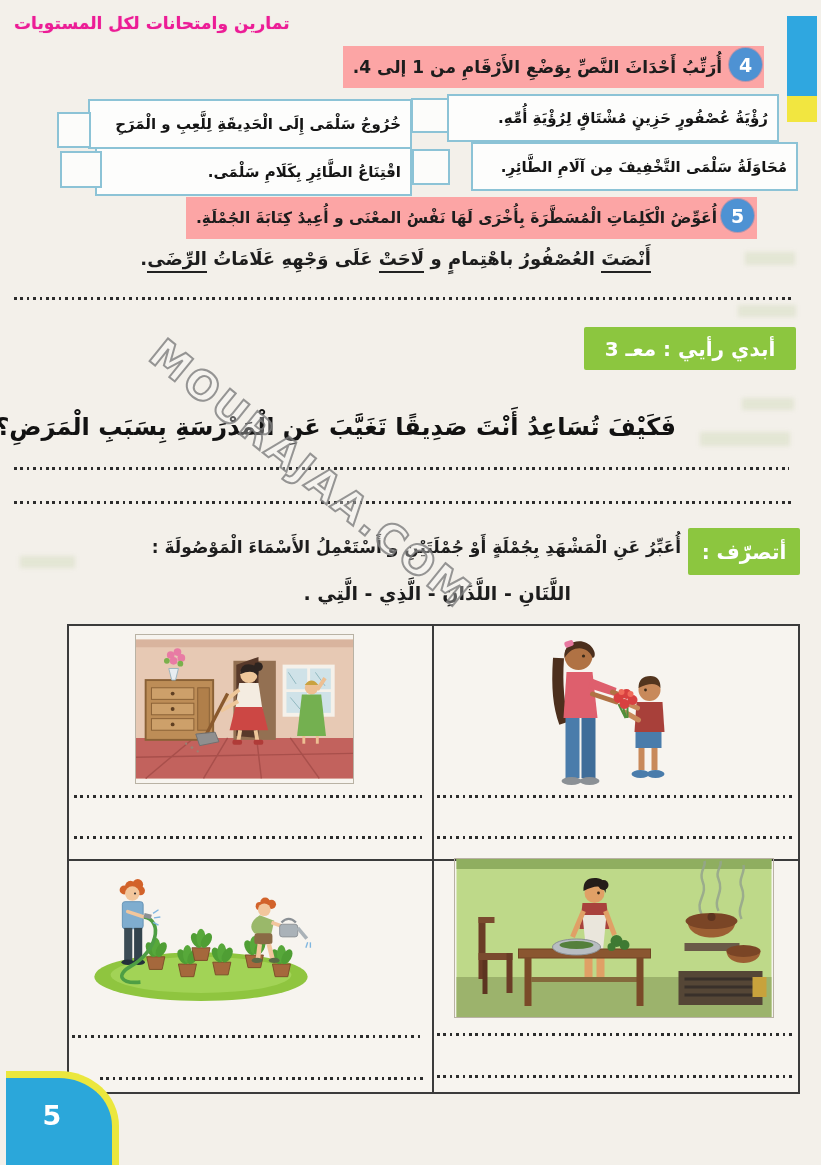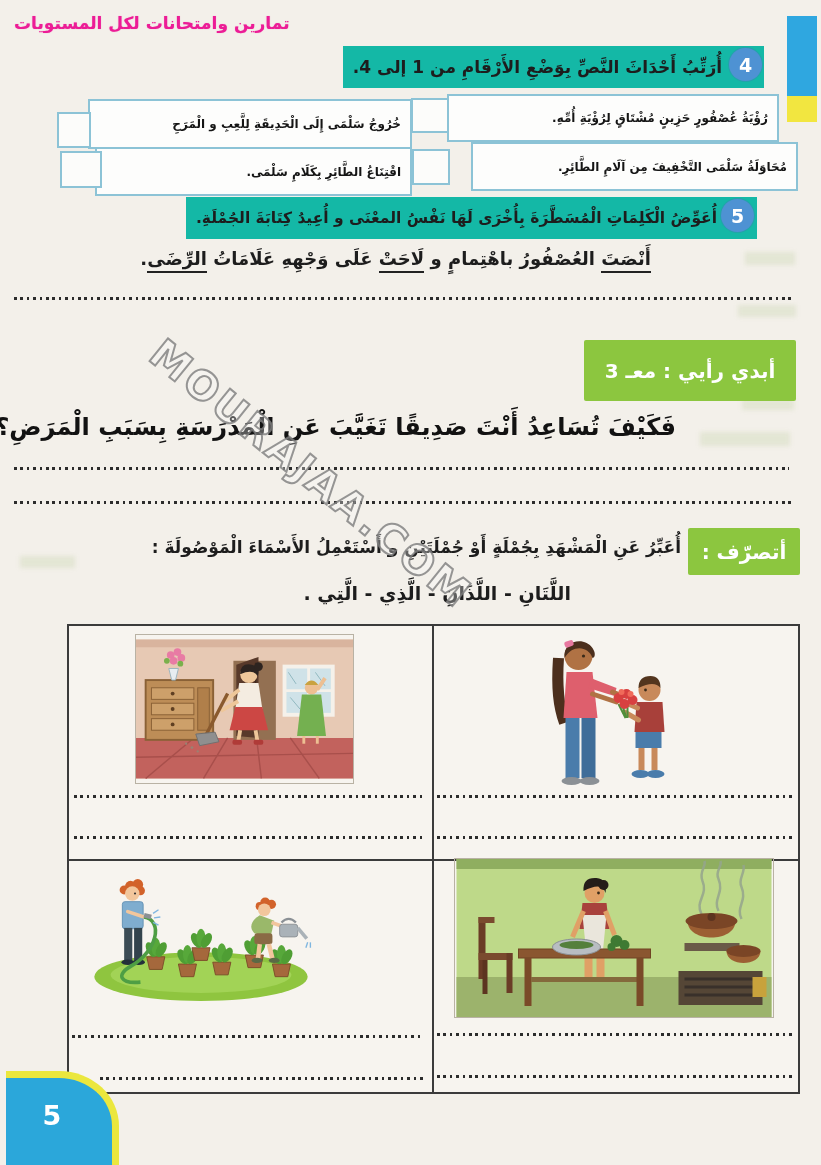--- a/index.html
+++ b/index.html
@@ -5,26 +5,26 @@
   html,body{margin:0;padding:0;background:#ddd;}
   .page{position:relative;width:821px;height:1165px;background:#f3f0ea;overflow:hidden;
         font-family:"DejaVu Sans",sans-serif;}
   .arb{direction:rtl;font-family:"DejaVu Sans",sans-serif;font-weight:bold;color:#1d1d1d;white-space:nowrap;}
   .abs{position:absolute;}
   
   .dotline{position:absolute;height:3px;
     background-image:repeating-linear-gradient(to right,#2c2c2c 0 2.6px,transparent 2.6px 6.4px);}
   
   .sbox{position:absolute;background:#fdfdfc;border:2px solid #8cc3d6;display:flex;align-items:center;
-        direction:rtl;padding:0 9px;font-weight:bold;font-size:12px;color:#151515;}
+        direction:rtl;padding:0 9px;font-weight:bold;font-size:15px;color:#151515;}
   .asq{position:absolute;background:#fcfcfa;border:2px solid #8cc3d6;}
   .numcircle{position:absolute;width:33px;height:33px;border-radius:50%;background:#4e92d3;color:#fff;
         display:flex;align-items:center;justify-content:center;font-weight:bold;font-size:19px;z-index:3;
         box-shadow:0 0 0 1px rgba(70,120,180,.35);}
-  .hl{position:absolute;background:#14b8a6;z-index:2;display:flex;align-items:center;}
+  .hl{position:absolute;background:#fca5a5;z-index:2;display:flex;align-items:center;}
   .greenlab{position:absolute;background:#8cc63f;color:#fff;display:flex;align-items:center;
         justify-content:center;font-weight:bold;border-radius:2px;z-index:2;}
   .ul{border-bottom:2.5px solid #222;padding-bottom:2px;}
   .site-header{position:absolute;left:14px;top:13px;font-size:17px;color:#ec1c96;font-weight:bold;
         direction:rtl;text-shadow:0 0 1px rgba(236,28,150,.45);}
   .edge-blue{position:absolute;left:787px;top:16px;width:30px;height:80px;background:#2fa7e0;}
   .edge-yellow{position:absolute;left:787px;top:96px;width:30px;height:26px;background:#f2e640;}
   .grid-outer{position:absolute;left:67px;top:624px;width:729px;height:466px;border:2px solid #3b3b3b;background:#f7f4ef;}
   .grid-v{position:absolute;left:363px;top:0;width:2px;height:100%;background:#3b3b3b;}
   .grid-h{position:absolute;left:0;top:233px;width:100%;height:2px;background:#3b3b3b;}
@@ -74,21 +74,21 @@
   <div class="sbox" style="left:95px;top:147px;width:295px;height:45px;">اقْتِنَاعُ الطَّائِرِ بِكَلَامِ سَلْمَى.</div>
   <div class="asq" style="left:60px;top:151px;width:38px;height:33px;"></div>
 
   <div class="hl arb" style="right:64px;top:197px;height:42px;padding:0 40px 0 10px;font-size:15.5px;">أُعَوِّضُ الْكَلِمَاتِ الْمُسَطَّرَةَ بِأُخْرَى لَهَا نَفْسُ المعْنَى و أُعِيدُ كِتَابَةَ الجُمْلَةِ.</div>
   <div class="numcircle" style="left:721px;top:199px;">5</div>
 
   <div class="arb abs" style="right:170px;top:248px;font-size:18px;" dir="rtl"><span class="ul">أَنْصَتَ</span><span> العُصْفُورُ باهْتِمامٍ و </span><span class="ul">لَاحَتْ</span><span> عَلَى وَجْهِهِ عَلَامَاتُ </span><span class="ul">الرِّضَى</span><span>.</span></div>
 
   <div class="dotline" style="left:14px;top:297px;width:778px;"></div>
 
-  <div class="greenlab arb" style="left:584px;top:340px;width:212px;height:61px;font-size:20px;">أبدي رأيي : معـ 3</div>
+  <div class="greenlab arb" style="left:584px;top:327px;width:212px;height:43px;font-size:20px;">أبدي رأيي : معـ 3</div>
   <div class="arb abs" style="right:145px;top:413px;font-size:24px;color:#121212;">فَكَيْفَ تُسَاعِدُ أَنْتَ صَدِيقًا تَغَيَّبَ عَنِ الْمَدْرَسَةِ بِسَبَبِ الْمَرَضِ؟</div>
   <div class="dotline" style="left:14px;top:467px;width:775px;"></div>
   <div class="dotline" style="left:14px;top:501px;width:778px;"></div>
 
   <div class="greenlab arb" style="left:688px;top:528px;width:112px;height:47px;font-size:20px;">أتصرّف :</div>
   <div class="arb abs" style="right:140px;top:537px;font-size:17px;margin-left:23px;">أُعَبِّرُ عَنِ الْمَشْهَدِ بِجُمْلَةٍ أَوْ جُمْلَتَيْنِ و أَسْتَعْمِلُ الأَسْمَاءَ الْمَوْصُولَةَ :</div>
   <div class="arb abs" style="right:250px;top:582px;font-size:19px;">اللَّتَانِ - اللَّذَانِ - الَّذِي - الَّتِي .</div>
 
   <div class="grid-outer">
     <div class="grid-v"></div>

